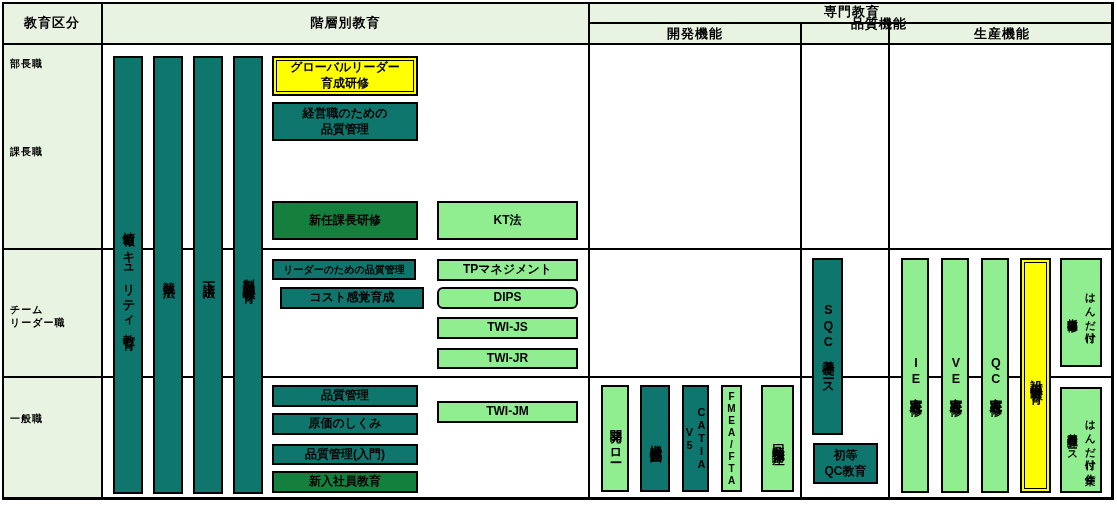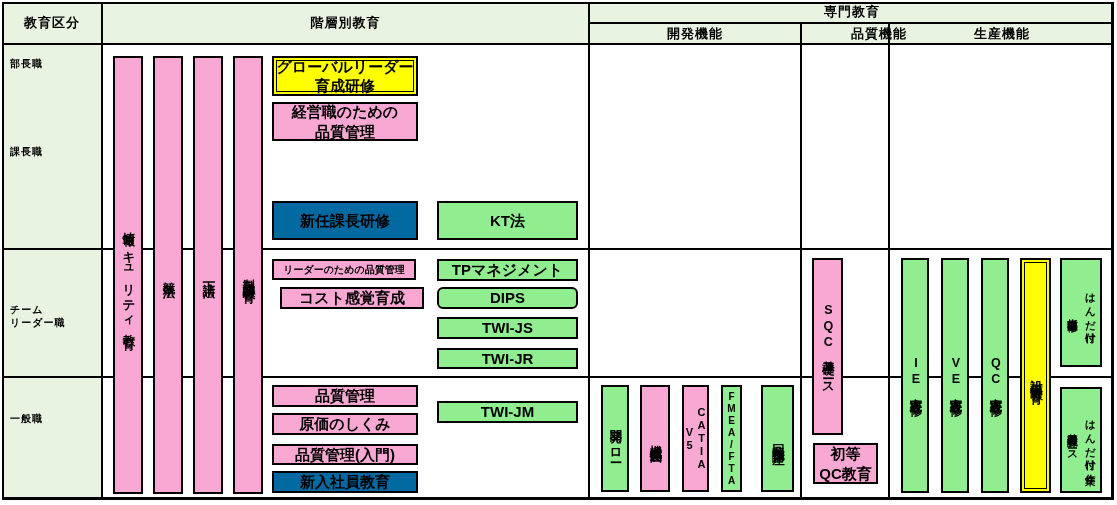--- a/index.html
+++ b/index.html
@@ -31,32 +31,32 @@
     position: absolute; left: 10px; z-index: 2;
     font-size: 10px; white-space: pre-line; line-height: 1.25;
     letter-spacing: 1px;
   }
   .box, .vbar {
     position: absolute; z-index: 3; box-sizing: border-box;
     border: 2px solid #000;
     display: flex; align-items: center; justify-content: center;
     text-align: center;
   }
-  .box { font-size: 15px; line-height: 1.3; white-space: pre-line; }
+  .box { font-size: 12px; line-height: 1.3; white-space: pre-line; }
   .box.small { font-size: 10px; letter-spacing: 0; }
   .vbar {
     writing-mode: vertical-rl; text-orientation: upright;
     font-size: 12.5px; letter-spacing: 2px; line-height: 1.1;
   }
   .vbar.two-col { white-space: pre-line; font-size: 10.5px; line-height: 1.7; letter-spacing: 1px; }
   .vbar.narrow { font-size: 10px; letter-spacing: 1px; }
   .vbar.mid { font-size: 11px; letter-spacing: 1px; }
-  .c-lavender { background: #f9a8d4; }
+  .c-lavender { background: #0f766e; }
   .c-green { background: #90ee90; }
-  .c-cream { background: #0369a1; }
+  .c-cream { background: #15803d; }
   .c-yellow {
     background: #ffff00;
     box-shadow: inset 0 0 0 2px #ffff00, inset 0 0 0 3px #000;
   }
 </style>
 </head>
 <body>
 
 <div class="stage">
 
@@ -70,21 +70,21 @@
   <div class="gline" style="left:2px; top:376px; width:1112px; height:2px;"></div>
   <div class="gline" style="left:101px; top:2px; width:2px; height:496px;"></div>
   <div class="gline" style="left:588px; top:2px; width:2px; height:496px;"></div>
   <div class="gline" style="left:800px; top:22px; width:2px; height:476px;"></div>
   <div class="gline" style="left:888px; top:22px; width:2px; height:476px;"></div>
 
   <div class="cell" style="left:2px; top:2px; width:100px; height:41px;">教育区分</div>
   <div class="cell" style="left:103px; top:2px; width:485px; height:41px;">階層別教育</div>
   <div class="cell" style="left:590px; top:2px; width:524px; height:20px;">専門教育</div>
   <div class="cell" style="left:590px; top:24px; width:210px; height:19px;">開発機能</div>
-  <div class="cell" style="left:802px; top:24px; width:70px; height:19px;padding-left:42px;">品質機能</div>
+  <div class="cell" style="left:802px; top:14px; width:70px; height:19px;padding-left:42px;">品質機能</div>
   <div class="cell" style="left:890px; top:24px; width:224px; height:19px;border-radius:6px;">生産機能</div>
 
   <div class="rowlabel" style="top:58px;">部長職</div>
   <div class="rowlabel" style="top:146px;">課長職</div>
   <div class="rowlabel" style="top:284px;margin-top:20px;">チーム
 リーダー職</div>
   <div class="rowlabel" style="top:413px;">一般職</div>
 
   <div class="vbar c-lavender" style="left:113px; top:56px; width:30px; height:438px;">情報セキュリティ教育</div>
   <div class="vbar c-lavender" style="left:153px; top:56px; width:30px; height:438px;">競争法</div>

